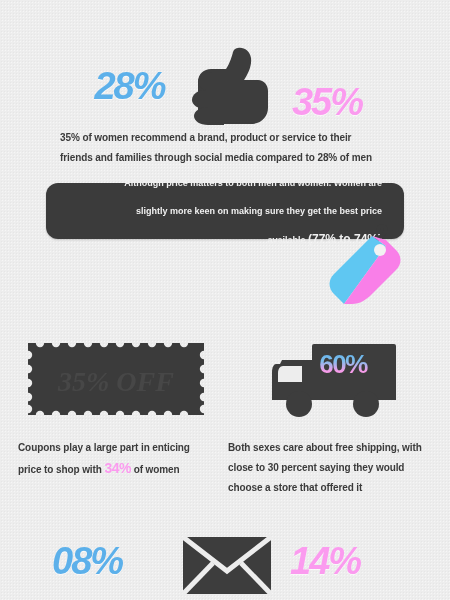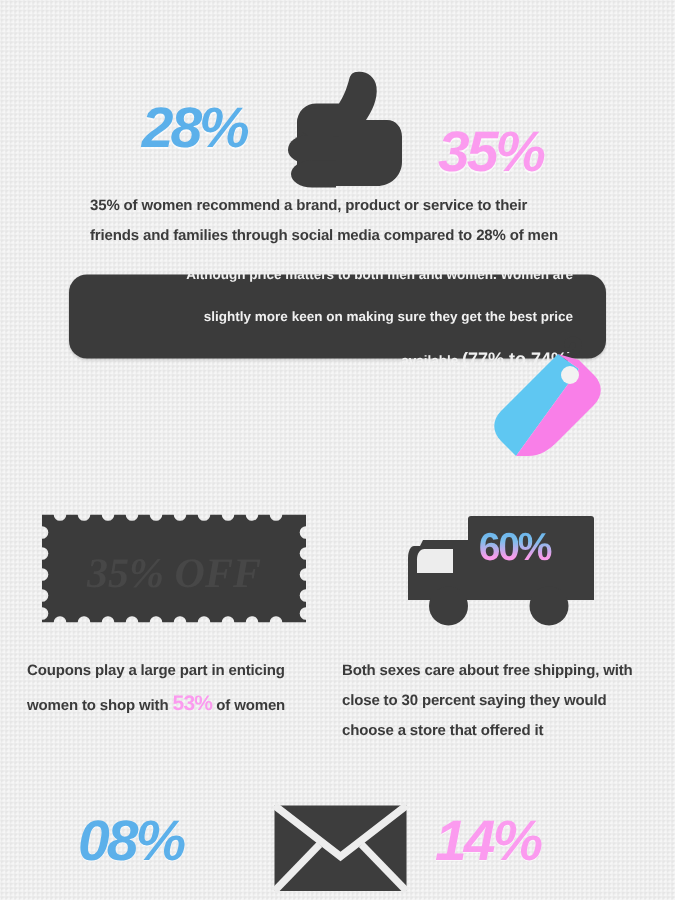--- a/index.html
+++ b/index.html
@@ -196,21 +196,21 @@
           <circle cx="176" cy="66" r="4.2" fill="#000"></circle>
         </mask>
       </defs>
       <rect x="0" y="0" width="176" height="72" fill="#3b3b3b" mask="url(#perf-mask)"></rect>
       <text x="88" y="48" text-anchor="middle" font-family="Liberation Serif, serif" font-size="28" font-style="italic" font-weight="bold" fill="#474747">35% OFF</text>
     </svg>
   </div>
 
   <div id="coupon-para" class="body-copy">
     <div>Coupons play a large part in enticing</div>
-    <div><span>women to shop with </span><span class="hl pink">53%</span><span> of women</span></div>
+    <div><span>price to shop with </span><span class="hl pink">34%</span><span> of women</span></div>
   </div>
 
   <div id="truck-wrap">
     <svg viewBox="0 0 130 76" width="130" height="76" aria-hidden="true">
 
       <rect x="44" y="2" width="84" height="50" rx="2" fill="#3d3d3d"></rect>
 
       <path fill="#3d3d3d" d="M8 22 L30 22 L44 22 L44 52 L4 52 L4 30 C4 25 6 22 8 22 Z"></path>
       <path fill="#3d3d3d" d="M14 18 L44 18 L44 26 L10 26 Z"></path>
 

